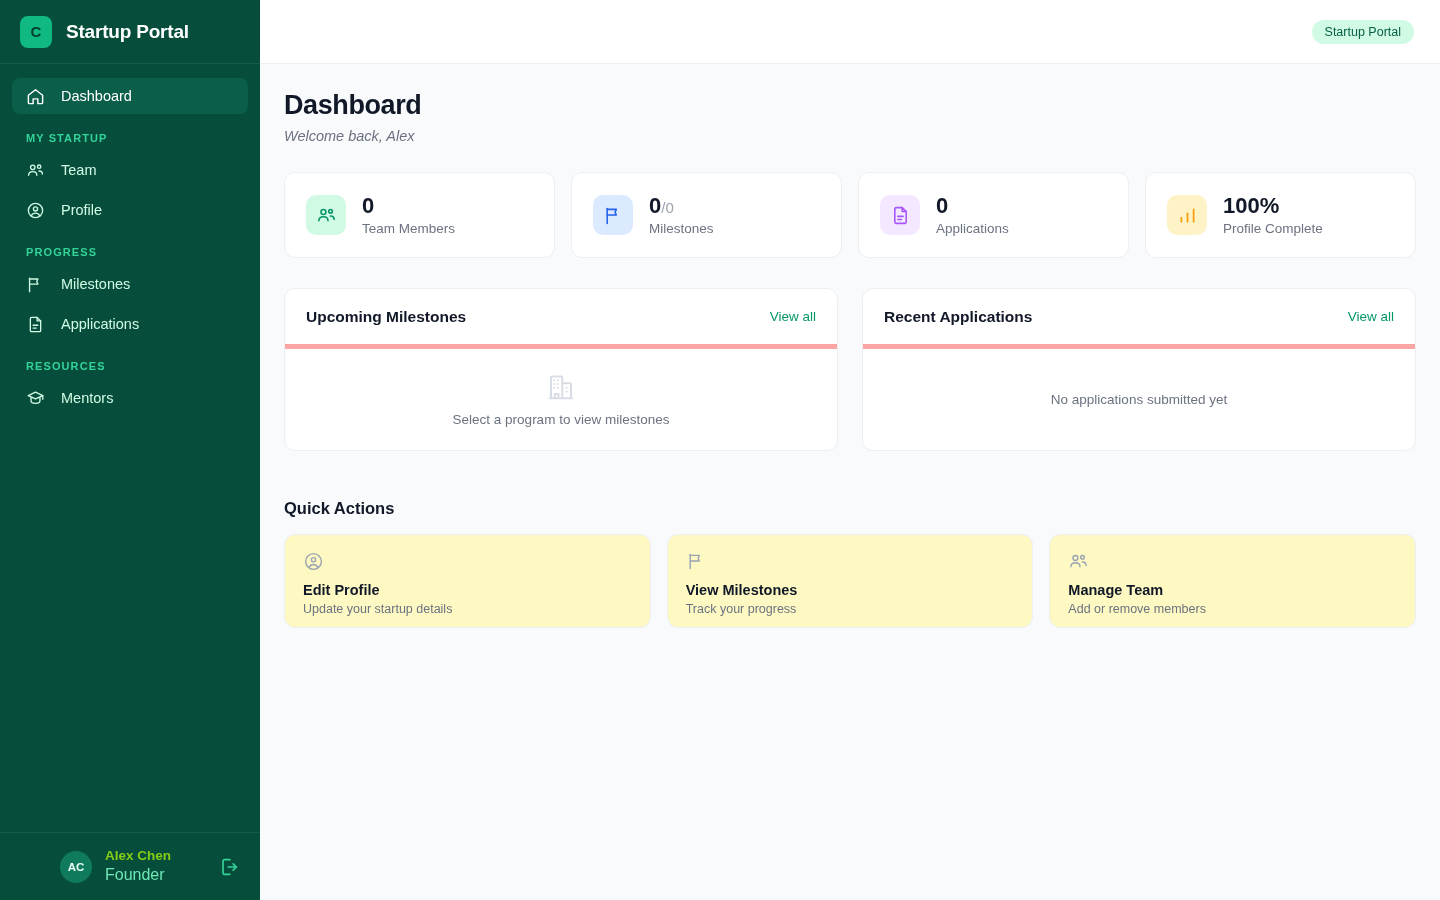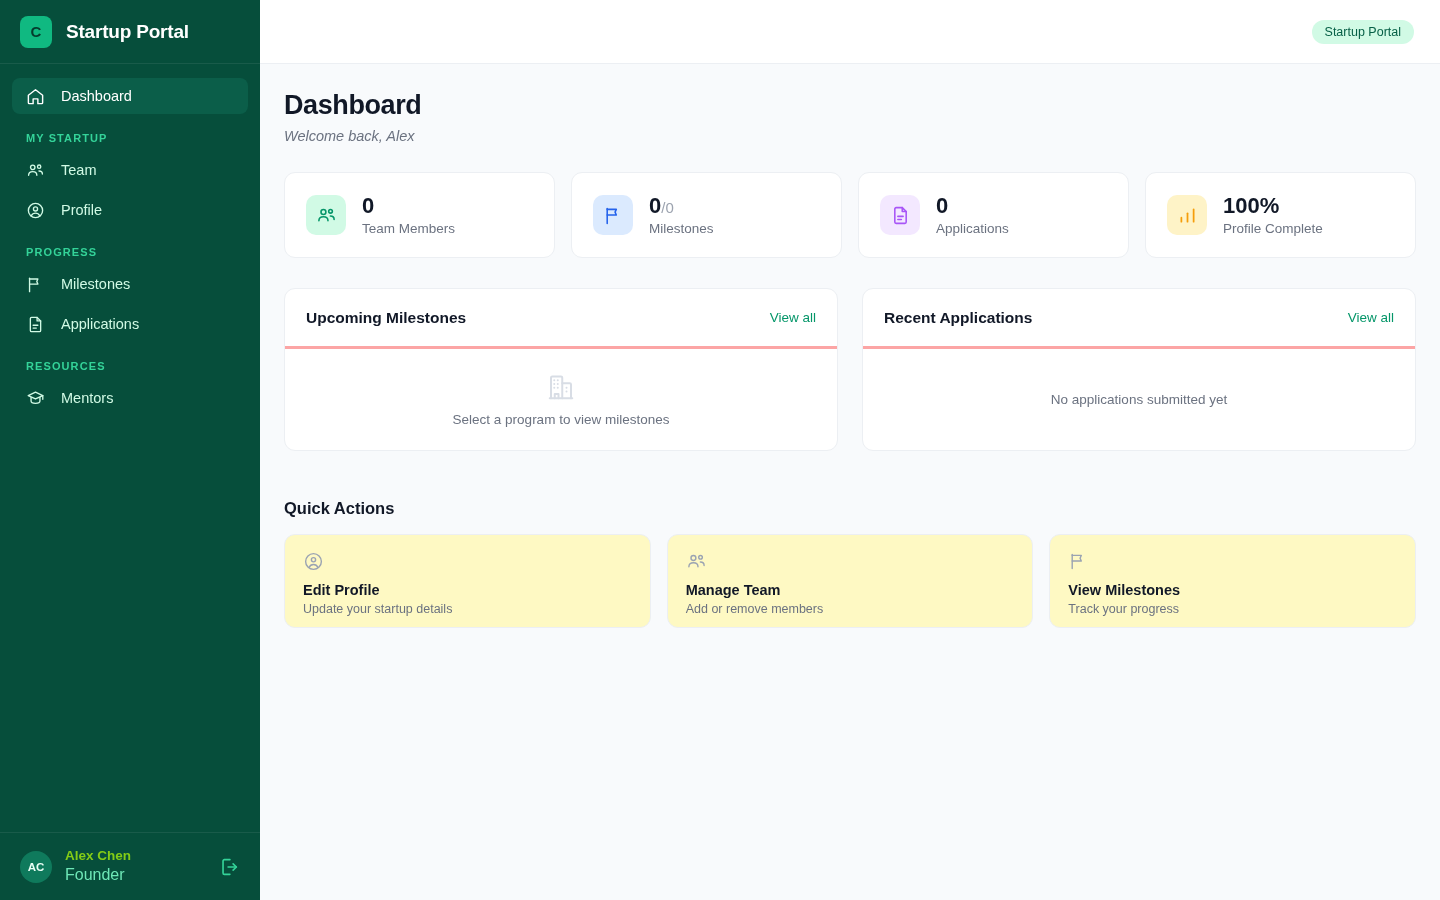--- a/index.html
+++ b/index.html
@@ -51,21 +51,21 @@
   .user-bar {
     flex: 0 0 68px; height: 68px;
     border-top: 1px solid rgba(255,255,255,.08);
     display: flex; align-items: center; gap: 13px;
     padding: 0 20px;
   }
   .avatar {
     width: 32px; height: 32px; border-radius: 50%;
     background: #0f7a5c; color: #eafff6;
     display: flex; align-items: center; justify-content: center;
-    font-size: 11.5px; font-weight: bold; flex: 0 0 32px;
+    font-size: 11.5px; font-weight: bold; flex: 0 0 32px; margin-left: 40px;
   }
   .user-meta { flex: 1 1 auto; line-height: 1.25; }
   .user-name { color: #84cc16; font-size: 13.5px; font-weight: bold; }
   .user-role { color: #6ee7b7; font-size: 16px; }
   .logout-btn { width: 22px; height: 22px; cursor: pointer; color: #34d399; }
   .logout-btn svg { width: 22px; height: 22px; display: block; }
 
   
   .main { flex: 1 1 auto; height: 900px; display: flex; flex-direction: column; background: #f8fafc; }
   .topbar {
@@ -100,21 +100,21 @@
   .stat-label { font-size: 13.5px; color: #6b7280; margin-top: 4px; }
 
   
   .panels { display: flex; gap: 24px; margin-top: 30px; }
   .panel {
     flex: 1 1 0; background: #ffffff; border: 1px solid #eceff3;
     border-radius: 11px; overflow: hidden;
   }
   .panel-head {
     height: 60px; display: flex; align-items: center; justify-content: space-between;
-    padding: 0 21px; border-bottom: 3px solid #fca5a5;
+    padding: 0 21px; border-bottom: 5px solid #fca5a5;
   }
   .panel-title { font-size: 15.5px; font-weight: bold; color: #111827; }
   .view-all { font-size: 13.5px; color: #059669; cursor: pointer; }
   .panel-body {
     height: 101px; display: flex; flex-direction: column;
     align-items: center; justify-content: center; gap: 10px;
   }
   .empty-ico { color: #d8dde5; }
   .empty-ico svg { width: 30px; height: 30px; display: block; }
   .empty-text { font-size: 13.5px; color: #6b7280; }
@@ -359,38 +359,38 @@
               <path d="M6.8 18.8c1.1-2.2 3-3.4 5.2-3.4s4.1 1.2 5.2 3.4"></path>
             </svg>
           </div>
           <div class="qa-name">Edit Profile</div>
           <div class="qa-desc">Update your startup details</div>
         </div>
 
         <div class="qa-card">
           <div class="qa-ico">
             <svg viewBox="0 0 24 24" fill="none" stroke="currentColor" stroke-width="1.6" stroke-linecap="round" stroke-linejoin="round">
+              <path d="M4.8 20V4"></path>
+                <path d="M4.8 5h10.4l-1.4 3.2L15.2 11.5H4.8"></path>
+            </svg>
+          </div>
+          <div class="qa-name">View Milestones</div>
+          <div class="qa-desc">Track your progress</div>
+        </div>
+
+        <div class="qa-card">
+          <div class="qa-ico">
+            <svg viewBox="0 0 24 24" fill="none" stroke="currentColor" stroke-width="1.6" stroke-linecap="round" stroke-linejoin="round">
               <circle cx="8.5" cy="8" r="2.8"></circle>
               <path d="M3.3 18c0-2.8 2.3-4.6 5.2-4.6s5.2 1.8 5.2 4.6"></path>
               <circle cx="16.6" cy="7.2" r="2.1"></circle>
               <path d="M16.4 12.6c2.4 0 4.3 1.5 4.3 3.9"></path>
             </svg>
           </div>
           <div class="qa-name">Manage Team</div>
           <div class="qa-desc">Add or remove members</div>
         </div>
 
-        <div class="qa-card">
-          <div class="qa-ico">
-            <svg viewBox="0 0 24 24" fill="none" stroke="currentColor" stroke-width="1.6" stroke-linecap="round" stroke-linejoin="round">
-              <path d="M4.8 20V4"></path>
-                <path d="M4.8 5h10.4l-1.4 3.2L15.2 11.5H4.8"></path>
-            </svg>
-          </div>
-          <div class="qa-name">View Milestones</div>
-          <div class="qa-desc">Track your progress</div>
-        </div>
-
       </div>
 
     </div>
   </section>
 </div>
 
 </body></html>

